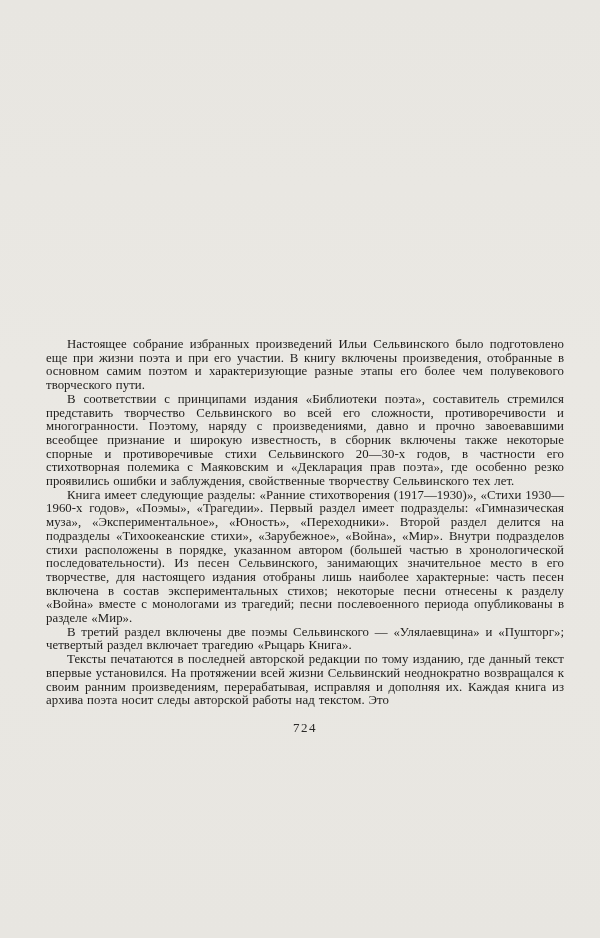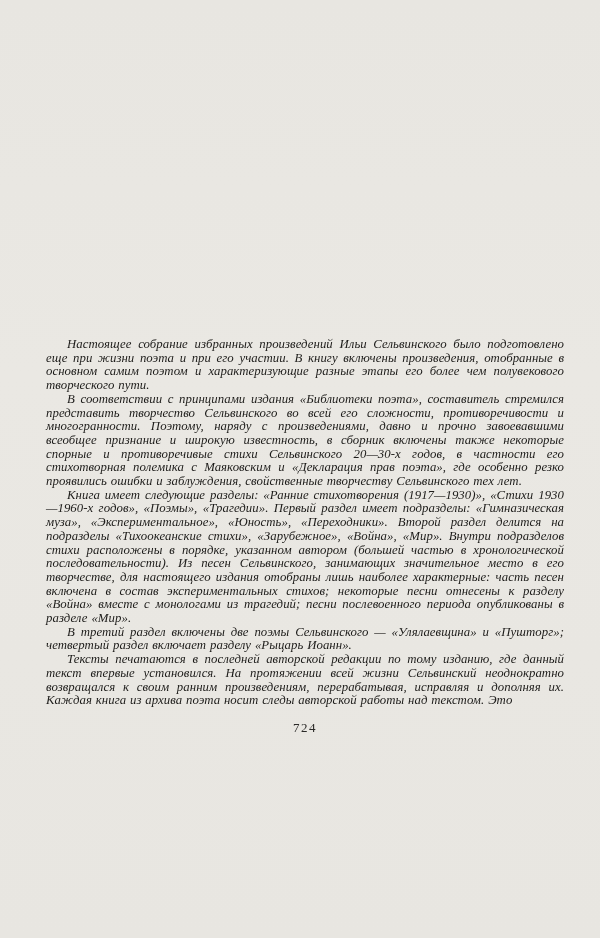--- a/index.html
+++ b/index.html
@@ -17,21 +17,20 @@
   }
   .scan-page {
     box-sizing: border-box;
     width: 600px;
     height: 938px;
     padding: 338px 36px 0 46px;
     background: linear-gradient(180deg, #e8e6e1 0%, #eae8e3 40%, #e8e6e1 100%);
   }
   .text-block {
     width: 518px;
-    font-style: italic;
   }
   .para {
     margin: 0;
     font-size: 12.8px;
     line-height: 13.7px;
     text-align: justify;
     text-indent: 21px;
     letter-spacing: 0.05px;
     word-spacing: 0.6px;
   }
@@ -45,17 +44,17 @@
   }
 </style>
 </head>
 <body>
 
 <div class="scan-page">
   <div class="text-block">
     <p class="para">Настоящее собрание избранных произведений Ильи Сельвинского было подготовлено еще при жизни поэта и при его участии. В книгу включены произведения, отобранные в основном самим поэтом и характеризующие разные этапы его более чем полувекового творческого пути.</p>
     <p class="para">В соответствии с принципами издания «Библиотеки поэта», составитель стремился представить творчество Сельвинского во всей его сложности, противоречивости и многогранности. Поэтому, наряду с произведениями, давно и прочно завоевавшими всеобщее признание и широкую известность, в сборник включены также некоторые спорные и противоречивые стихи Сельвинского 20—30-х годов, в частности его стихотворная полемика с Маяковским и «Декларация прав поэта», где особенно резко проявились ошибки и заблуждения, свойственные творчеству Сельвинского тех лет.</p>
     <p class="para">Книга имеет следующие разделы: «Ранние стихотворения (1917—1930)», «Стихи 1930—1960-х годов», «Поэмы», «Трагедии». Первый раздел имеет подразделы: «Гимназическая муза», «Экспериментальное», «Юность», «Переходники». Второй раздел делится на подразделы «Тихоокеанские стихи», «Зарубежное», «Война», «Мир». Внутри подразделов стихи расположены в порядке, указанном автором (большей частью в хронологической последовательности). Из песен Сельвинского, занимающих значительное место в его творчестве, для настоящего издания отобраны лишь наиболее характерные: часть песен включена в состав экспериментальных стихов; некоторые песни отнесены к разделу «Война» вместе с монологами из трагедий; песни послевоенного периода опубликованы в разделе «Мир».</p>
-    <p class="para">В третий раздел включены две поэмы Сельвинского — «Улялаевщина» и «Пушторг»; четвертый раздел включает разделу «Рыцарь Иоанн».</p>
+    <p class="para">В третий раздел включены две поэмы Сельвинского — «Улялаевщина» и «Пушторг»; четвертый раздел включает трагедию «Рыцарь Книга».</p>
     <p class="para">Тексты печатаются в последней авторской редакции по тому изданию, где данный текст впервые установился. На протяжении всей жизни Сельвинский неоднократно возвращался к своим ранним произведениям, перерабатывая, исправляя и дополняя их. Каждая книга из архива поэта носит следы авторской работы над текстом. Это</p>
   </div>
   <div class="page-number">724</div>
 </div>
 
 </body></html>

